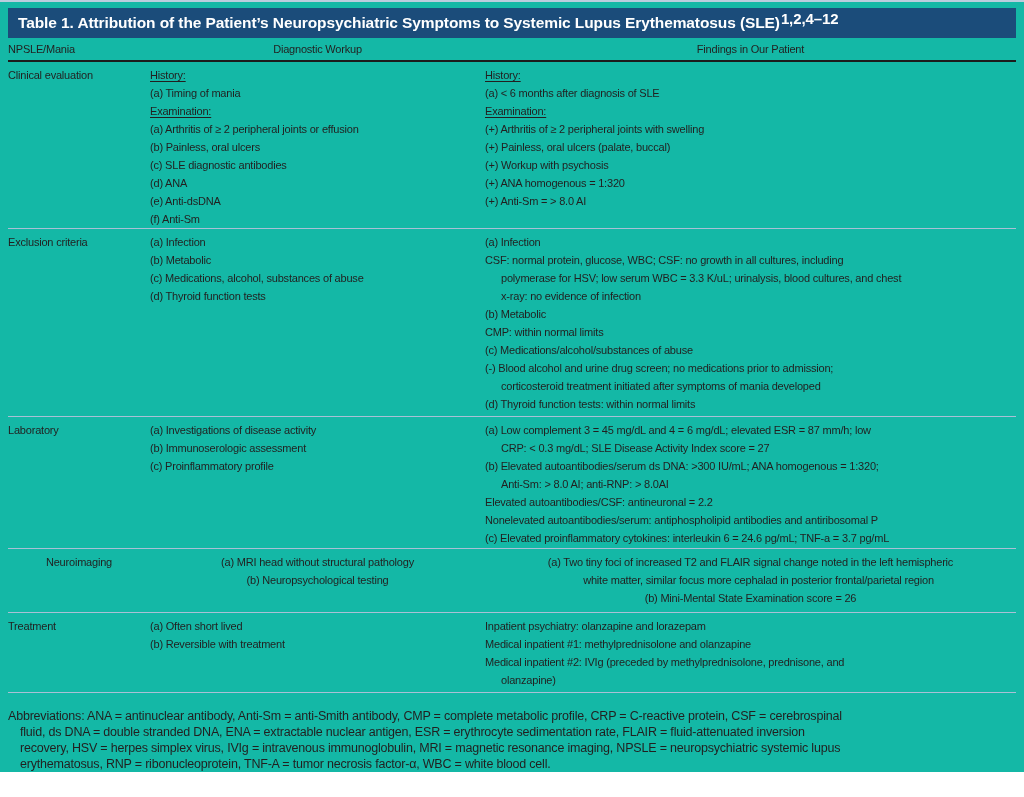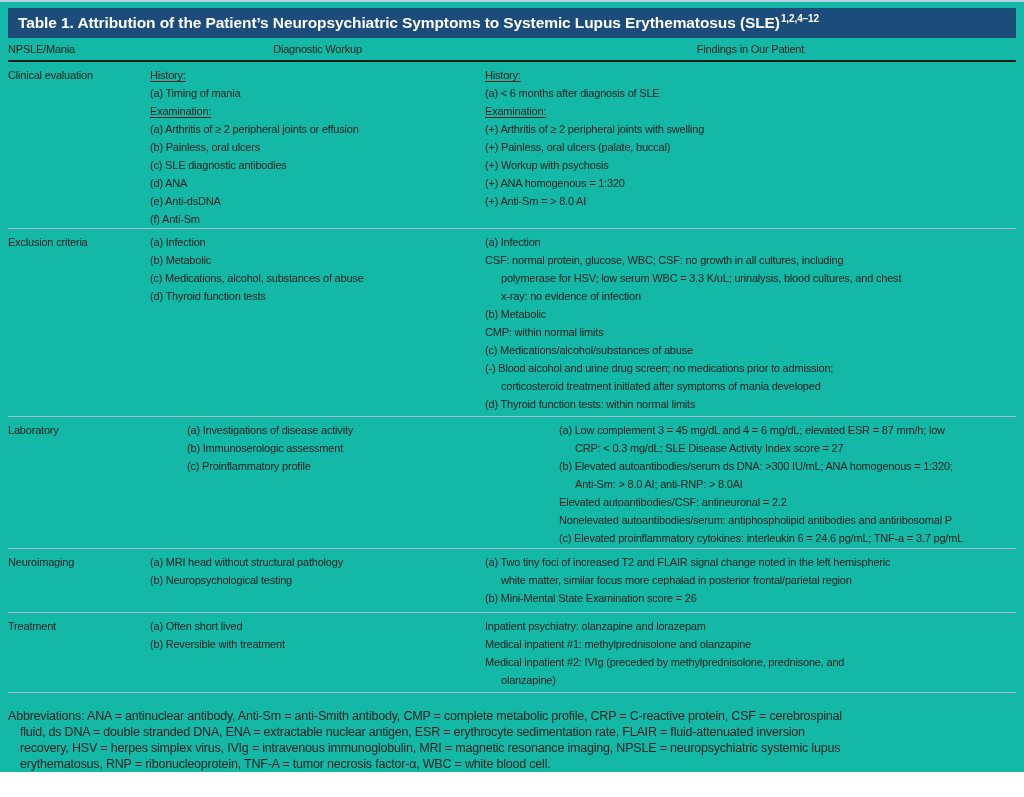--- a/index.html
+++ b/index.html
@@ -23,21 +23,21 @@
     background: var(--title-bar, #1b4c7a);
     color: #ffffff;
     display: flex;
     align-items: center;
     padding-left: 10px;
     font-size: 15.5px;
     font-weight: bold;
     letter-spacing: -0.1px;
   }
   .title-sup {
-    font-size: 10px;
+    font-size: 15px;
     font-weight: bold;
     position: relative;
     top: -5px;
     margin-left: 1px;
   }
   .grid-cols {
     display: grid;
     grid-template-columns: 142px 335px 1fr;
   }
   .thead {
@@ -51,22 +51,22 @@
   .thead .h-center { text-align: center; }
   .tbody { margin: 0 8px; }
   .trow {
     padding-top: 4px;
   }
   .trow + .trow {
     border-top: 1.5px solid var(--divider, #a9c0d6);
   }
   .trow:nth-of-type(1) { min-height: 164px; }
   .trow:nth-of-type(2) { min-height: 188px; }
-  .trow:nth-of-type(3) { min-height: 132px; gap: 37px; }
-  .trow:nth-of-type(4) { min-height: 64px; }
+  .trow:nth-of-type(3) { min-height: 132px; }
+  .trow:nth-of-type(4) { min-height: 64px; text-align: center; }
   .trow:nth-of-type(5) { min-height: 80px; }
   .cell {
     font-size: 11px;
     line-height: 18px;
     letter-spacing: -0.2px;
     white-space: nowrap;
   }
   .line { white-space: nowrap; }
   .line.underline { text-decoration: underline; text-underline-offset: 2px; }
   .line.indent { padding-left: 16px; }

